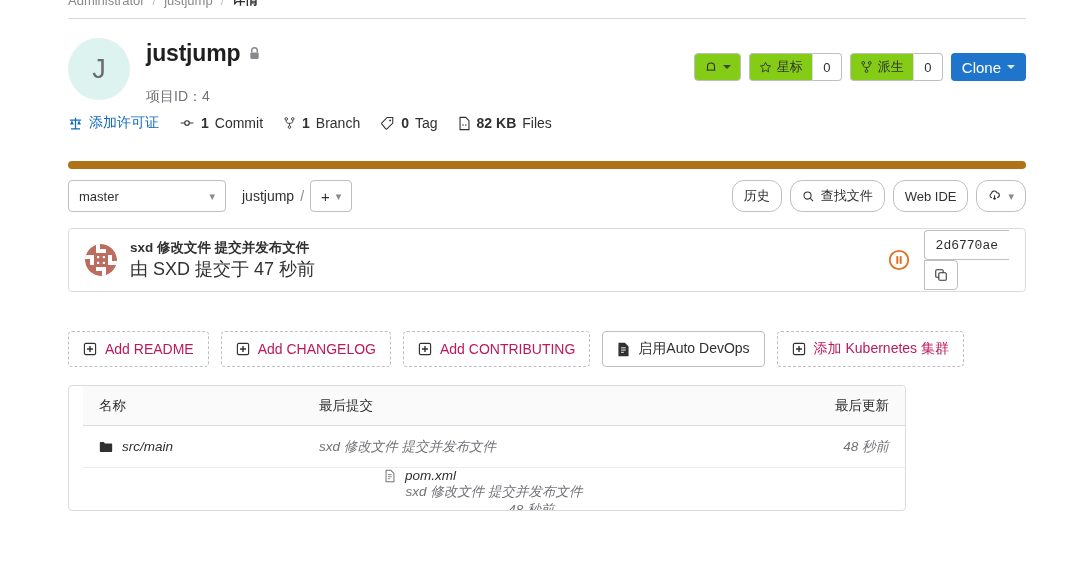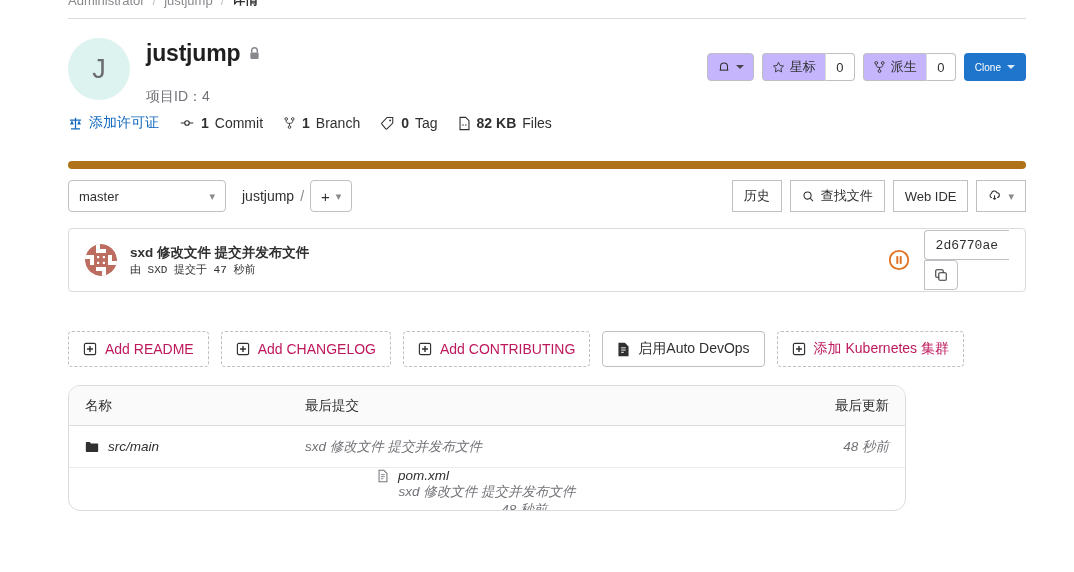--- a/index.html
+++ b/index.html
@@ -46,35 +46,35 @@
   .project-id { font-size: 14px; color: #737278; margin-top: 21px; }
 
   .header-actions {
     margin-left: auto; display: flex; align-items: center; gap: 8px;
     padding-top: 15px;
   }
   .btn {
     display: inline-flex; align-items: center; gap: 5px;
     height: 28px; padding: 13px 9px;
     font-size: 13px; color: #303030;
-    background: #c4b5fd; border: 1px solid #bfbfc3; border-radius: 4px;
+    background: #84cc16; border: 1px solid #bfbfc3; border-radius: 4px;
     white-space: nowrap; cursor: pointer;
   }
   .btn-group { display: flex; align-items: stretch; }
   .btn-group .btn:first-child { border-radius: 4px 0 0 4px; border-right: none; }
   .btn-group .count {
     display: inline-flex; align-items: center; justify-content: center;
     min-width: 30px; height: 28px; padding: 0 8px;
     font-size: 13px; color: #303030;
     background: #fff; border: 1px solid #bfbfc3; border-left: 1px solid #dbdbdb;
     border-radius: 0 4px 4px 0;
   }
   .btn-primary {
     background: #1f75cb; border-color: #1f75cb; color: #fff;
-    height: 28px; padding: 0 11px; font-size: 10px;
+    height: 28px; padding: 0 11px; font-size: 15px;
     display: inline-flex; align-items: center; gap: 6px;
     border-radius: 4px; cursor: pointer;
   }
   .caret { width: 0; height: 0; border-left: 4px solid transparent;
            border-right: 4px solid transparent; border-top: 4px solid currentColor;
            opacity: .85; }
 
   
   .stats {
     position: absolute; left: 68px; top: 114px;
@@ -115,38 +115,38 @@
   .add-btn {
     display: inline-flex; align-items: center; gap: 6px;
     height: 32px; padding: 0 10px; margin-left: 6px;
     border: 1px solid #bfbfc3; border-radius: 4px;
     background: #fff; font-size: 15px; color: #303030; cursor: pointer;
   }
   .toolbar-right { margin-left: auto; display: flex; align-items: center; gap: 8px; }
   .tbtn {
     display: inline-flex; align-items: center; gap: 6px;
     height: 32px; padding: 0 11px;
-    border: 1px solid #bfbfc3; border-radius: 0;
+    border: 1px solid #bfbfc3; border-radius: 12px;
     background: #fff; font-size: 13px; color: #303030;
     white-space: nowrap; cursor: pointer;
   }
 
   
   .commit-box {
     position: absolute; left: 68px; top: 228px; width: 958px; height: 64px;
     border: 1px solid #dbdbdb; border-radius: 4px; background: #fff;
     display: flex; align-items: center; padding: 0 16px;
   }
   .commit-avatar {
     width: 32px; height: 32px; border-radius: 50%; flex: 0 0 auto;
     overflow: hidden;
   }
   .commit-text { margin-left: 13px; }
   .commit-title { font-size: 13.5px; font-weight: bold; color: #303030; }
-  .commit-sub { font-size: 11px; color: #303030; margin-top: 0; font-family: Liberation Mono, monospace; }
+  .commit-sub { font-size: 18px; color: #303030; margin-top: 0; }
   .commit-right { margin-left: auto; display: flex; align-items: center; gap: 14px; }
   .pipeline-icon { display: inline-flex; }
   .sha-group { display: flex; align-items: stretch; flex-direction: column; }
   .sha {
     display: inline-flex; align-items: center; padding: 0 11px; height: 30px;
     border: 1px solid #bfbfc3; border-right: none; border-radius: 4px 0 0 4px;
     font-family: "Liberation Mono", "DejaVu Sans Mono", monospace;
     font-size: 13px; color: #303030; background: #fff;
   }
   .sha-copy {
@@ -166,22 +166,23 @@
     border: 1px dashed #bfbfc3; border-radius: 4px;
     background: #fff; font-size: 14px; color: #be185d;
     white-space: nowrap; cursor: pointer;
   }
   .qbtn.solid { border-style: solid; color: #303030; }
   .qbtn .icon { color: #303030; }
 
   
   .file-table {
     position: absolute; left: 68px; top: 385px; width: 838px;
-    border: 1px solid #dbdbdb; border-radius: 12px; overflow: hidden;
+    border: 1px solid #dbdbdb; border-radius: 4px; overflow: hidden;
     background: #fff;
+    padding-left: 14px;
   }
   .ft-head {
     display: flex; align-items: center; height: 40px;
     background: #fafafa; border-bottom: 1px solid #dbdbdb;
     font-size: 13.5px; color: #303030; padding: 0 16px;
   }
   .ft-row {
     display: flex; align-items: center; height: 42px;
     border-bottom: 1px solid #ececef; font-size: 13.5px; padding: 0 16px; font-style: italic;
   }

